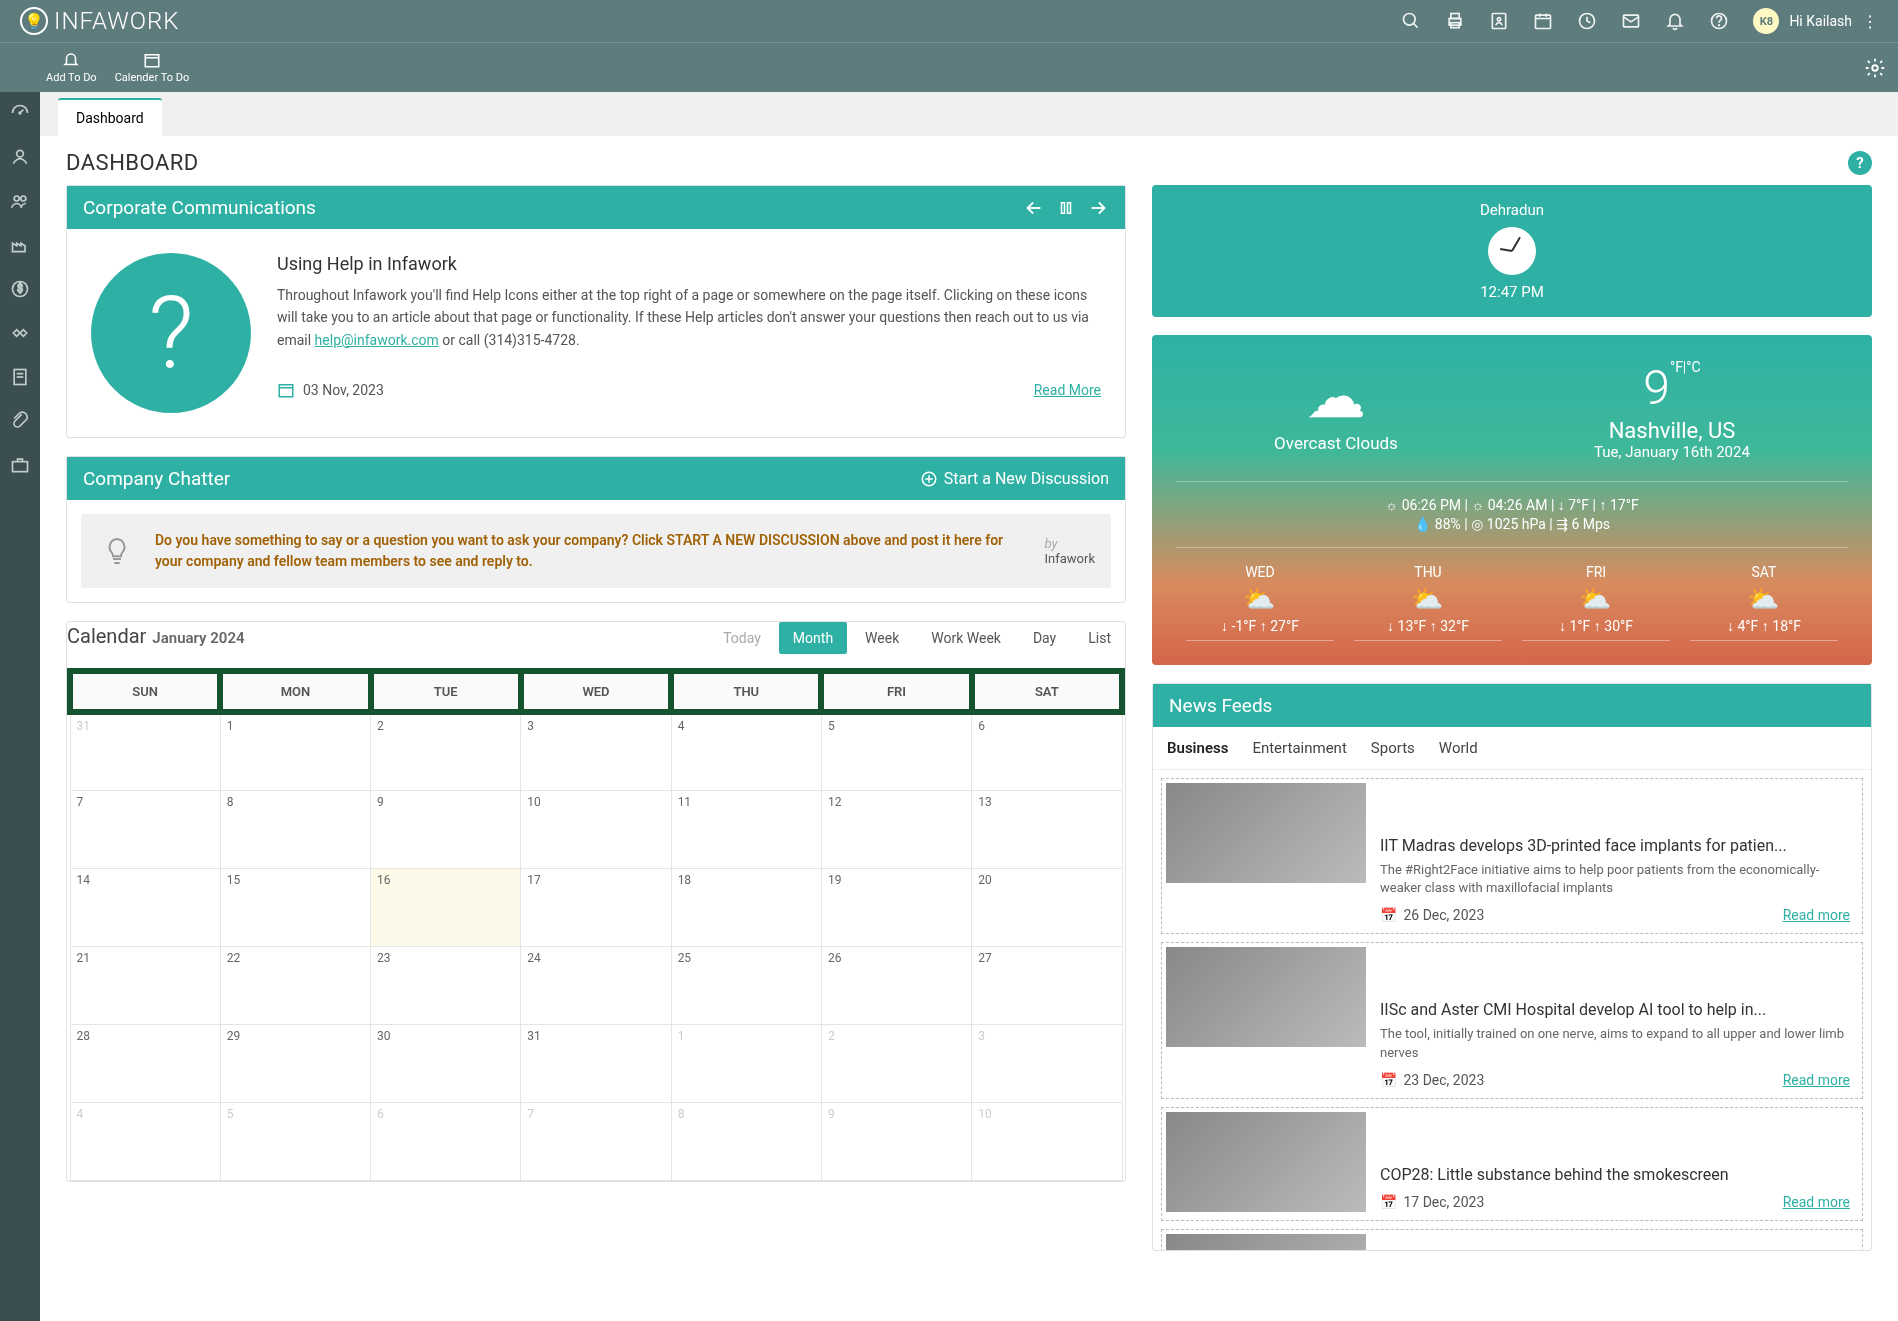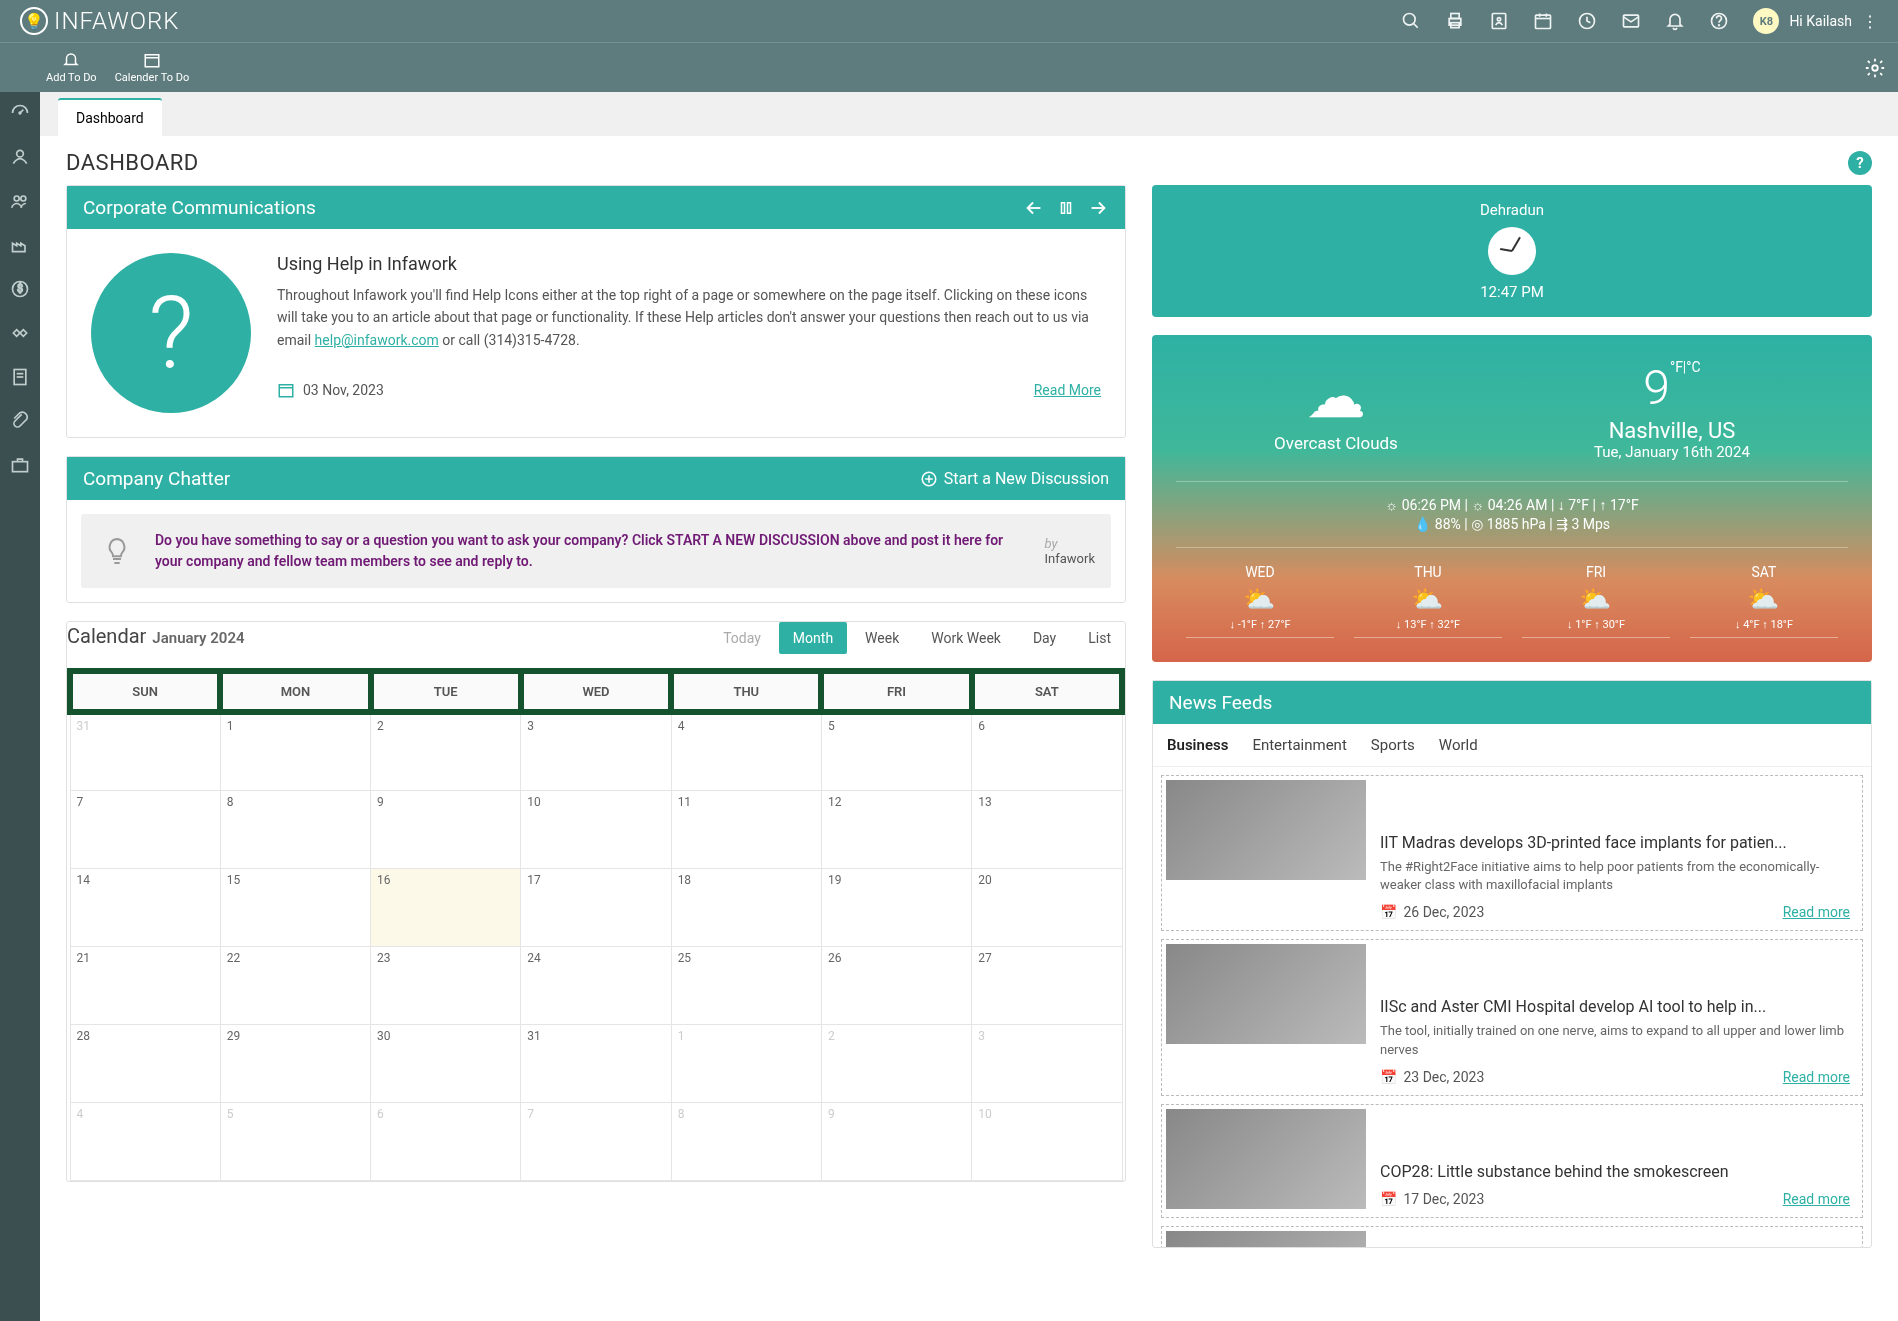--- a/index.html
+++ b/index.html
@@ -43,21 +43,21 @@
 .comm-text { flex: 1; }
 .comm-text h3 { font-size: 18px; font-weight: 400; margin-bottom: 10px; color: #333; }
 .comm-text p { font-size: 14px; color: #555; line-height: 1.6; }
 .comm-text a { color: #2eb1a4; }
 .comm-footer { display: flex; align-items: center; margin-top: 30px; font-size: 14px; color: #555; }
 .comm-footer .date-ic { color: #2eb1a4; margin-right: 8px; }
 .read-more-link { margin-left: auto; color: #2eb1a4; text-decoration: underline; font-size: 14px; }
 
 .chatter-body { background: #f0f0f0; margin: 14px; padding: 16px; display: flex; gap: 18px; align-items: center; border-radius: 3px; }
 .chatter-icon { width: 40px; height: 40px; color: #999; flex-shrink: 0; display:flex; align-items:center; justify-content:center; }
-.chatter-text { font-size: 14px; color: #701a75; font-weight: 600; line-height: 1.5; }
+.chatter-text { font-size: 14px; color: #a16207; font-weight: 600; line-height: 1.5; }
 .chatter-by { margin-left: auto; font-size: 13px; color: #888; }
 .chatter-by span { color: #555; }
 .start-discussion { display: flex; align-items: center; gap: 6px; cursor: pointer; font-size: 16px; }
 
 .calendar-panel { }
 .cal-hdr { display: flex; align-items: baseline; margin-bottom: 14px; }
 .cal-title { font-size: 20px; color: #444; }
 .cal-month { font-size: 15px; color: #666; margin-left: 6px; font-weight: 600; }
 .cal-views { margin-left: auto; display: flex; gap: 4px; font-size: 14px; align-items: center; }
 .cal-views .v { padding: 8px 14px; cursor: pointer; color: #555; }
@@ -86,21 +86,21 @@
 .temp-big { font-size: 48px; font-weight: 300; display: inline-block; }
 .temp-unit { font-size: 14px; vertical-align: top; }
 .weather-loc { font-size: 22px; margin-top: 2px; }
 .weather-date { font-size: 15px; }
 .weather-stats { text-align: center; font-size: 14px; padding: 12px 0; border-top: 1px solid rgba(255,255,255,0.3); border-bottom: 1px solid rgba(255,255,255,0.3); }
 .weather-stats div { margin: 3px 0; }
 .forecast-row { display: flex; justify-content: space-around; padding-top: 16px; }
 .fc-day { text-align: center; font-size: 13px; flex: 1; }
 .fc-day .dname { font-size: 14px; margin-bottom: 4px; }
 .fc-day .fc-ic { font-size: 26px; margin: 4px 0; }
-.fc-day .fc-temps { padding-bottom: 6px; border-bottom: 1px solid rgba(255,255,255,0.4); margin: 0 10px; font-size: 11px; }
+.fc-day .fc-temps { padding-bottom: 6px; border-bottom: 1px solid rgba(255,255,255,0.4); margin: 0 10px; font-size: 14px; }
 
 .news-panel .panel-header { font-size: 19px; }
 .news-tabs { display: flex; gap: 24px; padding: 12px 14px; font-size: 15px; border-bottom: 1px solid #eee; }
 .news-tabs .nt { cursor: pointer; color: #444; }
 .news-tabs .nt.active { color: #222; font-weight: 600; }
 .news-list { max-height: 480px; overflow-y: auto; }
 .news-item { display: flex; gap: 14px; margin: 8px; border: 1px dashed #bbb; padding: 4px; }
 .news-thumb { width: 200px; height: 100px; background: linear-gradient(135deg,#888,#bbb); flex-shrink: 0; }
 .news-content { flex: 1; padding: 6px 8px 6px 0; position: relative; margin-top: 47px; }
 .news-title { font-size: 16px; color: #333; margin-bottom: 6px; white-space: nowrap; overflow: hidden; text-overflow: ellipsis; }
@@ -444,21 +444,21 @@
               <div class="weather-desc">Overcast Clouds</div>
             </div>
             <div class="weather-right">
               <div><span class="temp-big">9</span><span class="temp-unit">°F|°C</span></div>
               <div class="weather-loc">Nashville, US</div>
               <div class="weather-date">Tue, January 16th 2024</div>
             </div>
           </div>
           <div class="weather-stats">
             <div>☼ 06:26 PM  |  ☼ 04:26 AM  |  ↓ 7°F  |  ↑ 17°F</div>
-            <div>💧 88%  |  ◎ 1885 hPa  |  ⇶ 3 Mps</div>
+            <div>💧 88%  |  ◎ 1025 hPa  |  ⇶ 6 Mps</div>
           </div>
           <div class="forecast-row" id="forecast-row">
               <div class="fc-day">
                 <div class="dname">WED</div>
                 <div class="fc-ic">⛅</div>
                 <div class="fc-temps">↓ -1°F ↑ 27°F</div>
               </div>
               <div class="fc-day">
                 <div class="dname">THU</div>
                 <div class="fc-ic">⛅</div>

